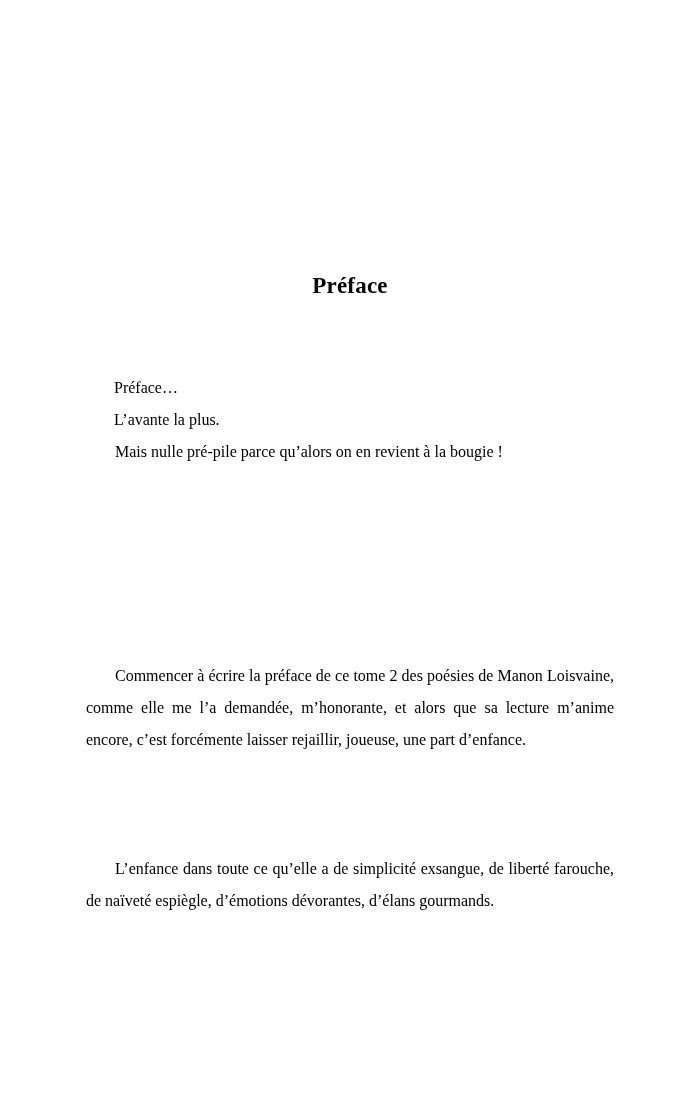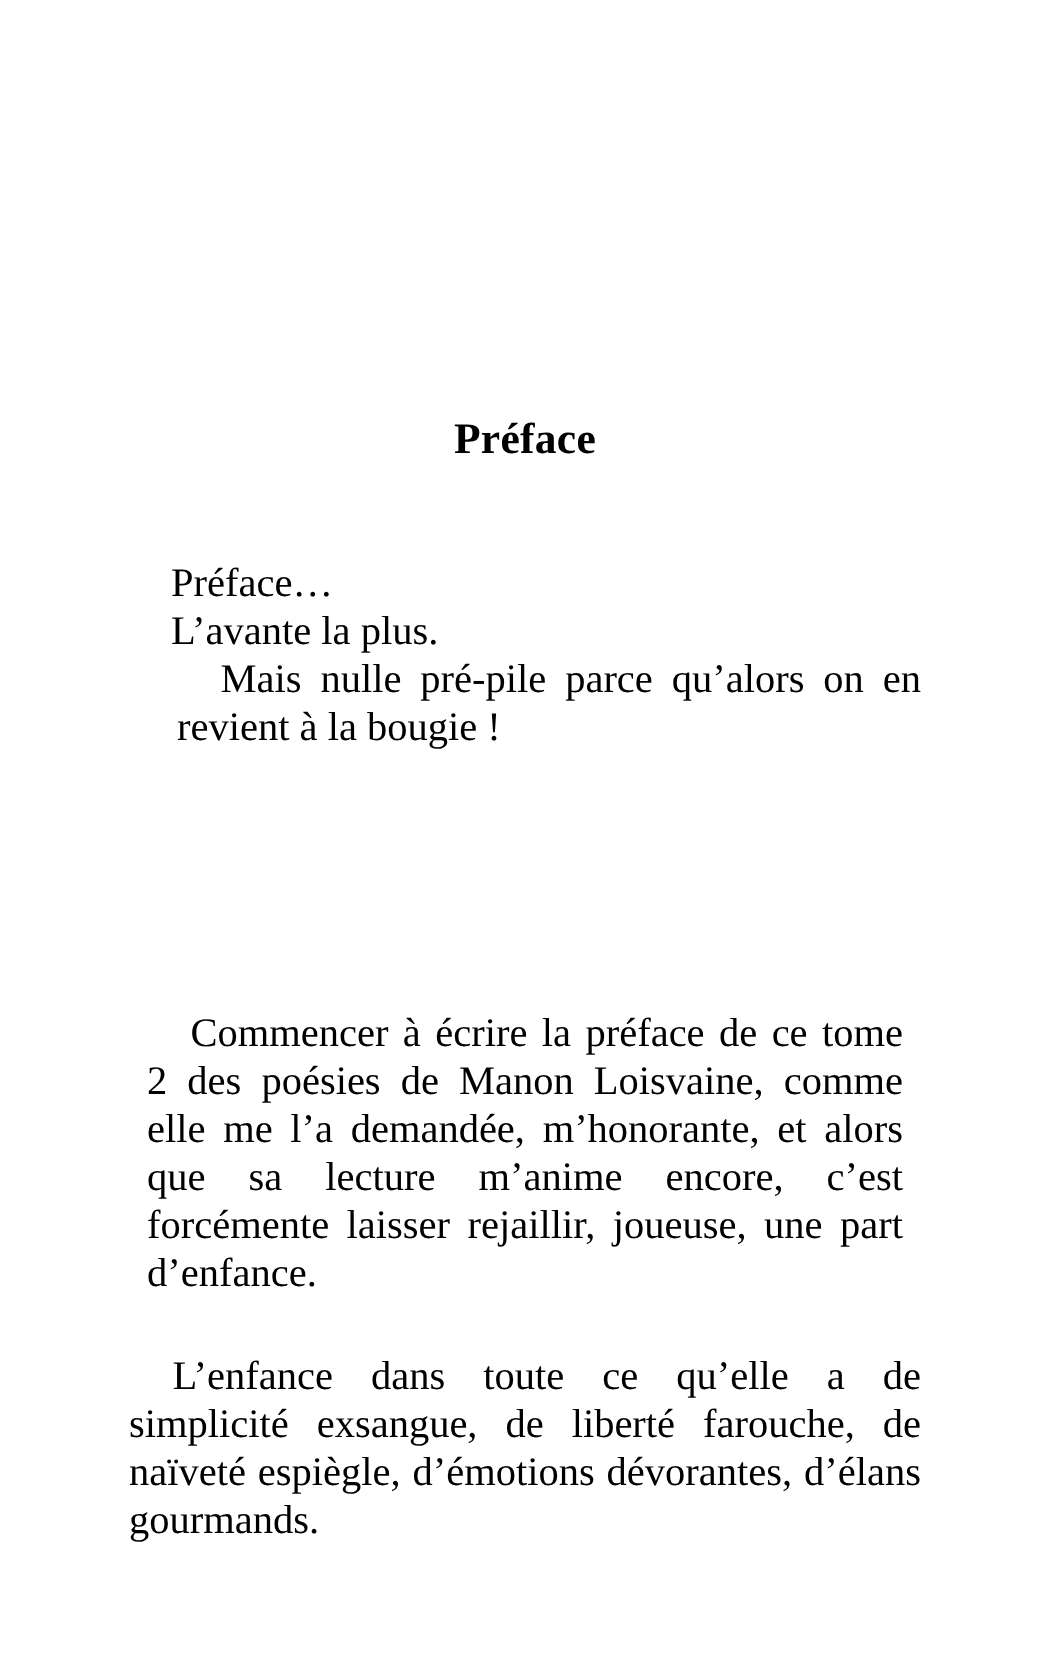--- a/index.html
+++ b/index.html
@@ -25,56 +25,55 @@
 
   
   .content {
     position: absolute;
     left: 86px;
     top: 0;
     width: 528px;
   }
 
   .page-title {
-    font-size: 29px;
+    font-size: 23px;
     font-weight: bold;
     text-align: center;
     letter-spacing: 0.2px;
     position: absolute;
     left: 0;
     top: 258px;
     width: 528px;
   }
 
   .body-block {
     position: absolute;
     left: 0;
     width: 528px;
-    font-size: 27px;
+    font-size: 16px;
     line-height: 32px;
     text-align: justify;
     text-justify: inter-word;
     hyphens: none;
   }
 
   .block-aphorisms { top: 372px; }
   .block-commencer { top: 660px; }
-  .block-enfance   { top: 853px; margin-top: 48px; }
+  .block-enfance   { top: 853px; }
 
   
   .short-line {
     text-indent: 28px;
     text-align: left;
   }
 
   
   .para {
     text-indent: 29px;
     text-align: justify;
-    margin-left: 32px;
   }
 
   
   .para:last-child { margin-bottom: 0; }
 </style>
 </head>
 <body style="background: rgb(255, 255, 255); color: rgb(0, 0, 0);">
 
 <div class="page">
 
@@ -82,21 +81,21 @@
 
     <h1 class="page-title">Préface</h1>
 
     <div class="body-block block-aphorisms">
       <div class="short-line">Préface…</div>
       <div class="short-line">L’avante la plus.</div>
       <div class="para">Mais nulle pré-pile parce qu’alors on en revient à la bougie !</div>
     </div>
 
     <div class="body-block block-commencer">
-      <p class="para" style="margin:12px;">Commencer à écrire la préface de ce tome 2 des poésies de Manon Loisvaine, comme elle me l’a demandée, m’honorante, et alors que sa lecture m’anime encore, c’est forcémente laisser rejaillir, joueuse, une part d’enfance.</p>
+      <p class="para" style="margin:0;">Commencer à écrire la préface de ce tome 2 des poésies de Manon Loisvaine, comme elle me l’a demandée, m’honorante, et alors que sa lecture m’anime encore, c’est forcémente laisser rejaillir, joueuse, une part d’enfance.</p>
     </div>
 
     <div class="body-block block-enfance">
       <p class="para" style="margin:0;">L’enfance dans toute ce qu’elle a de simplicité exsangue, de liberté farouche, de naïveté espiègle, d’émotions dévorantes, d’élans gourmands.</p>
     </div>
 
   </div>
 </div>
 
 </body></html>

